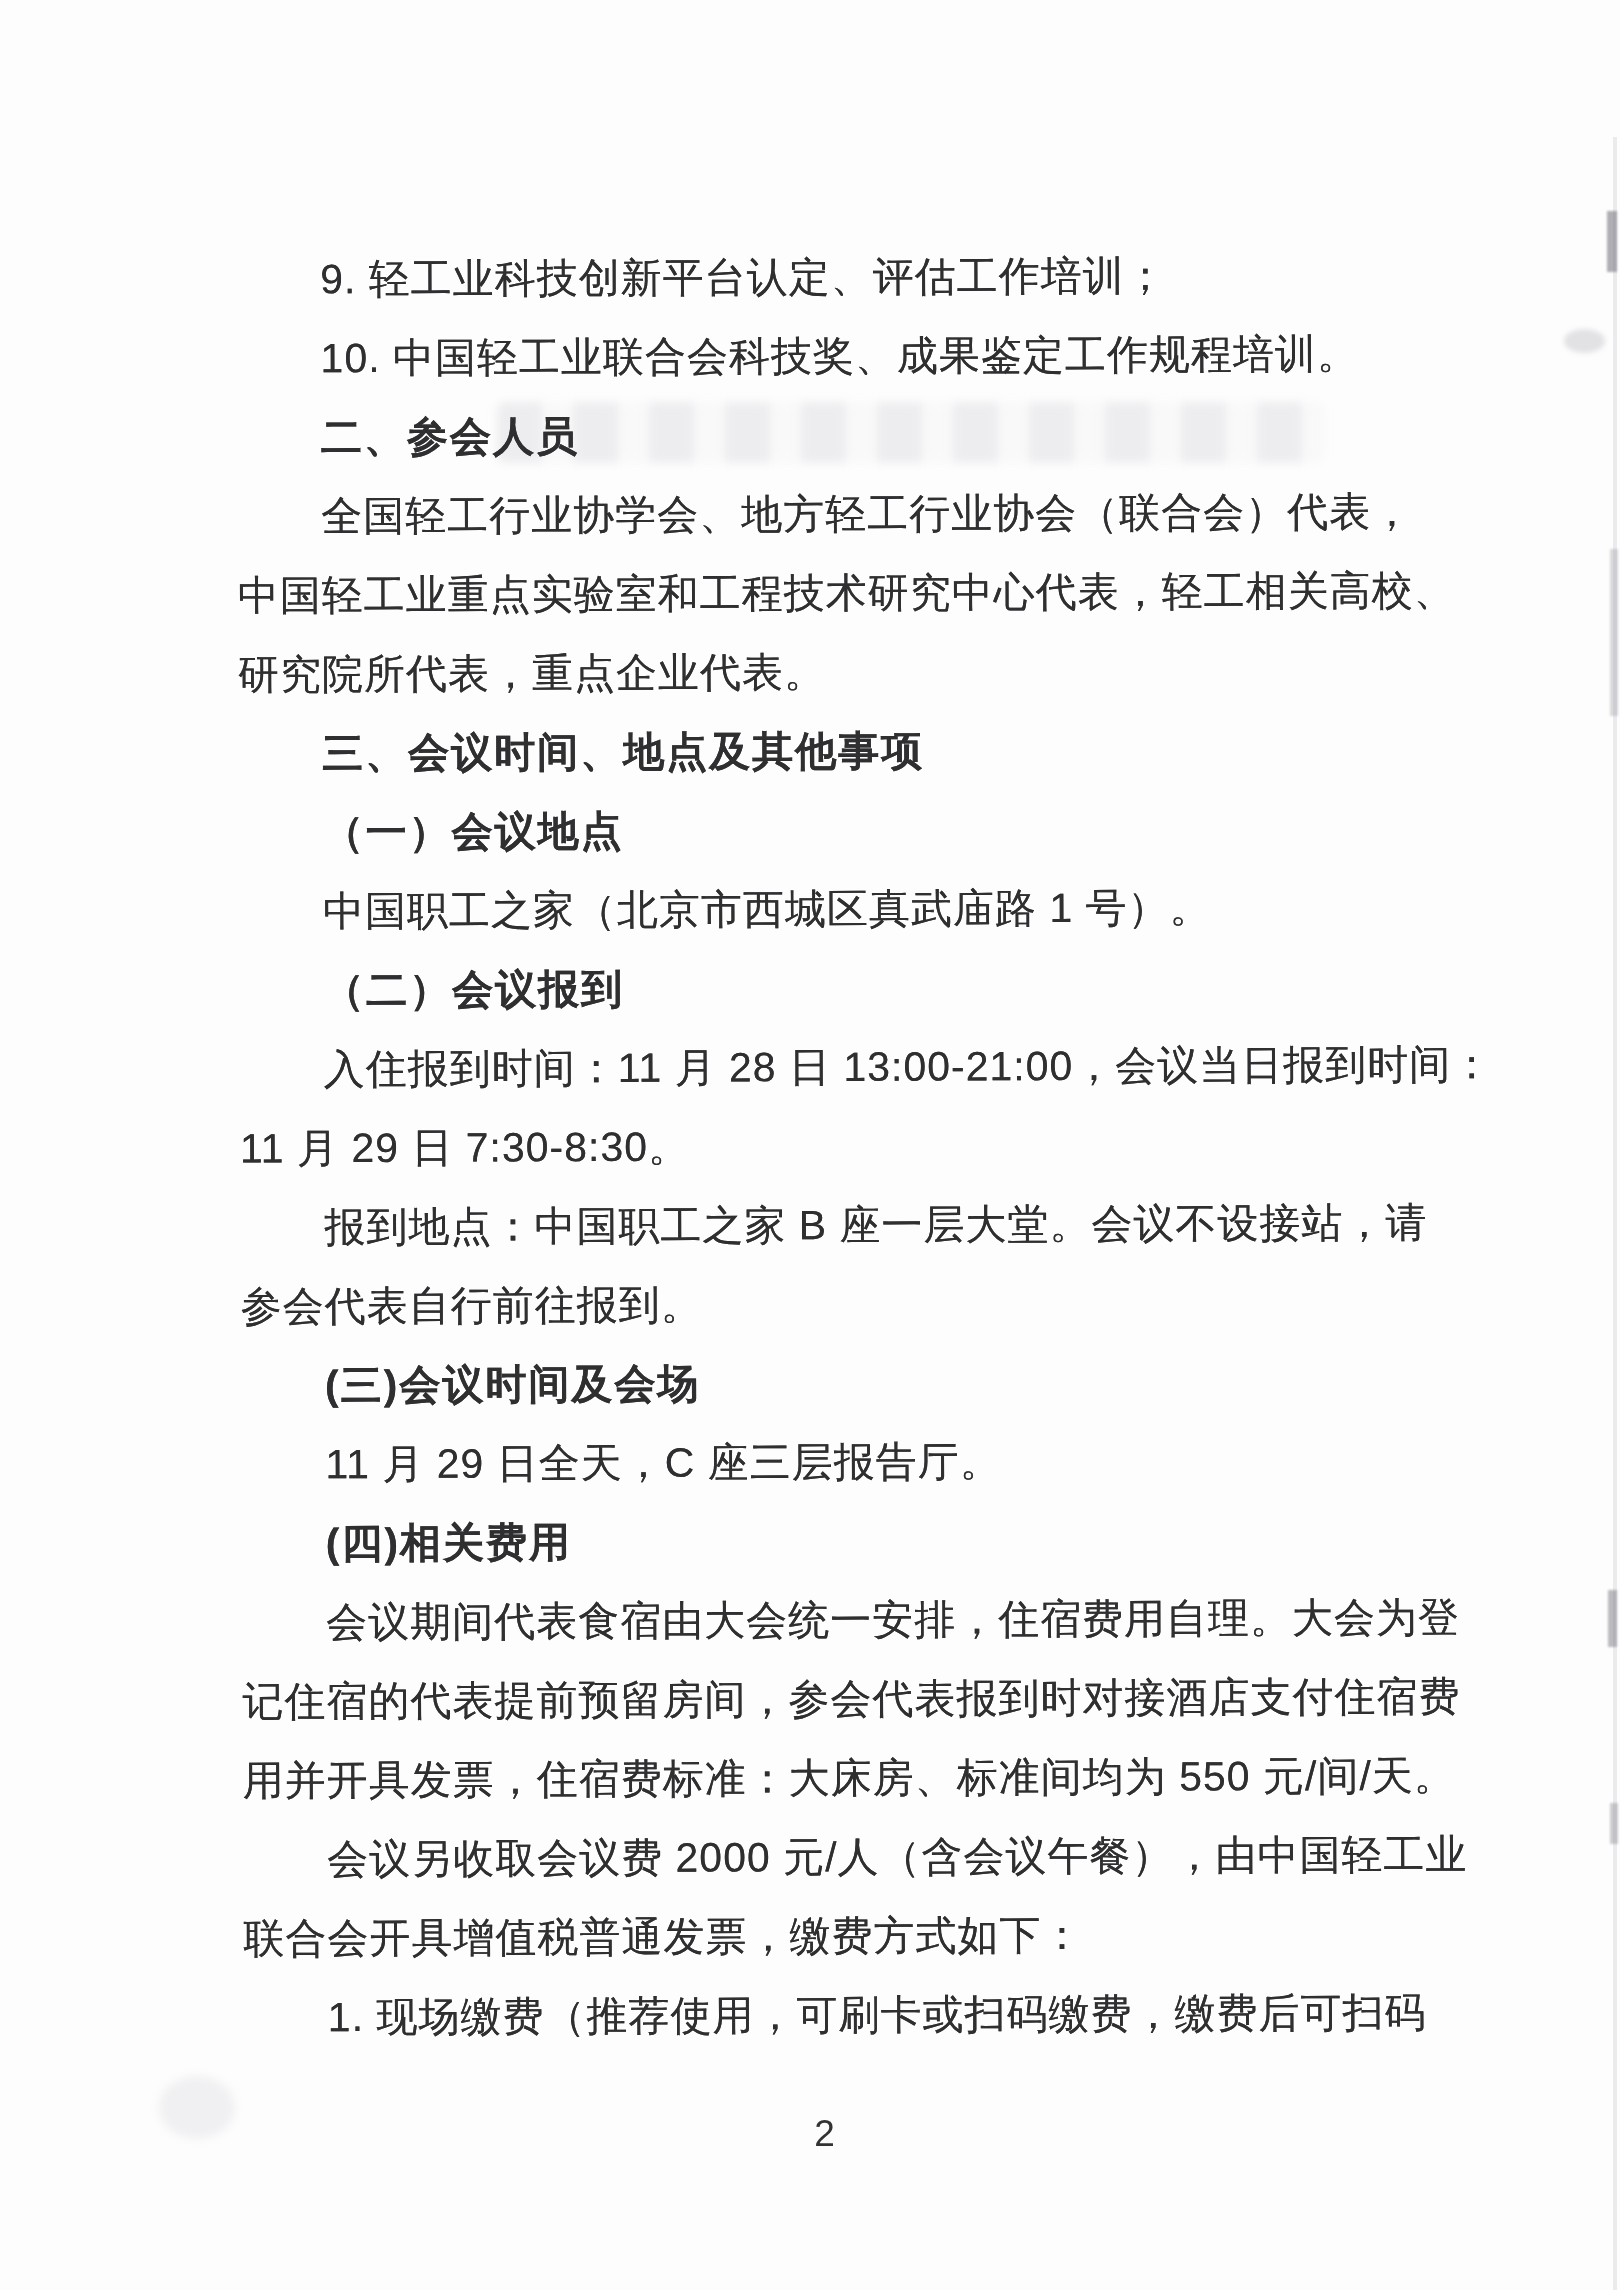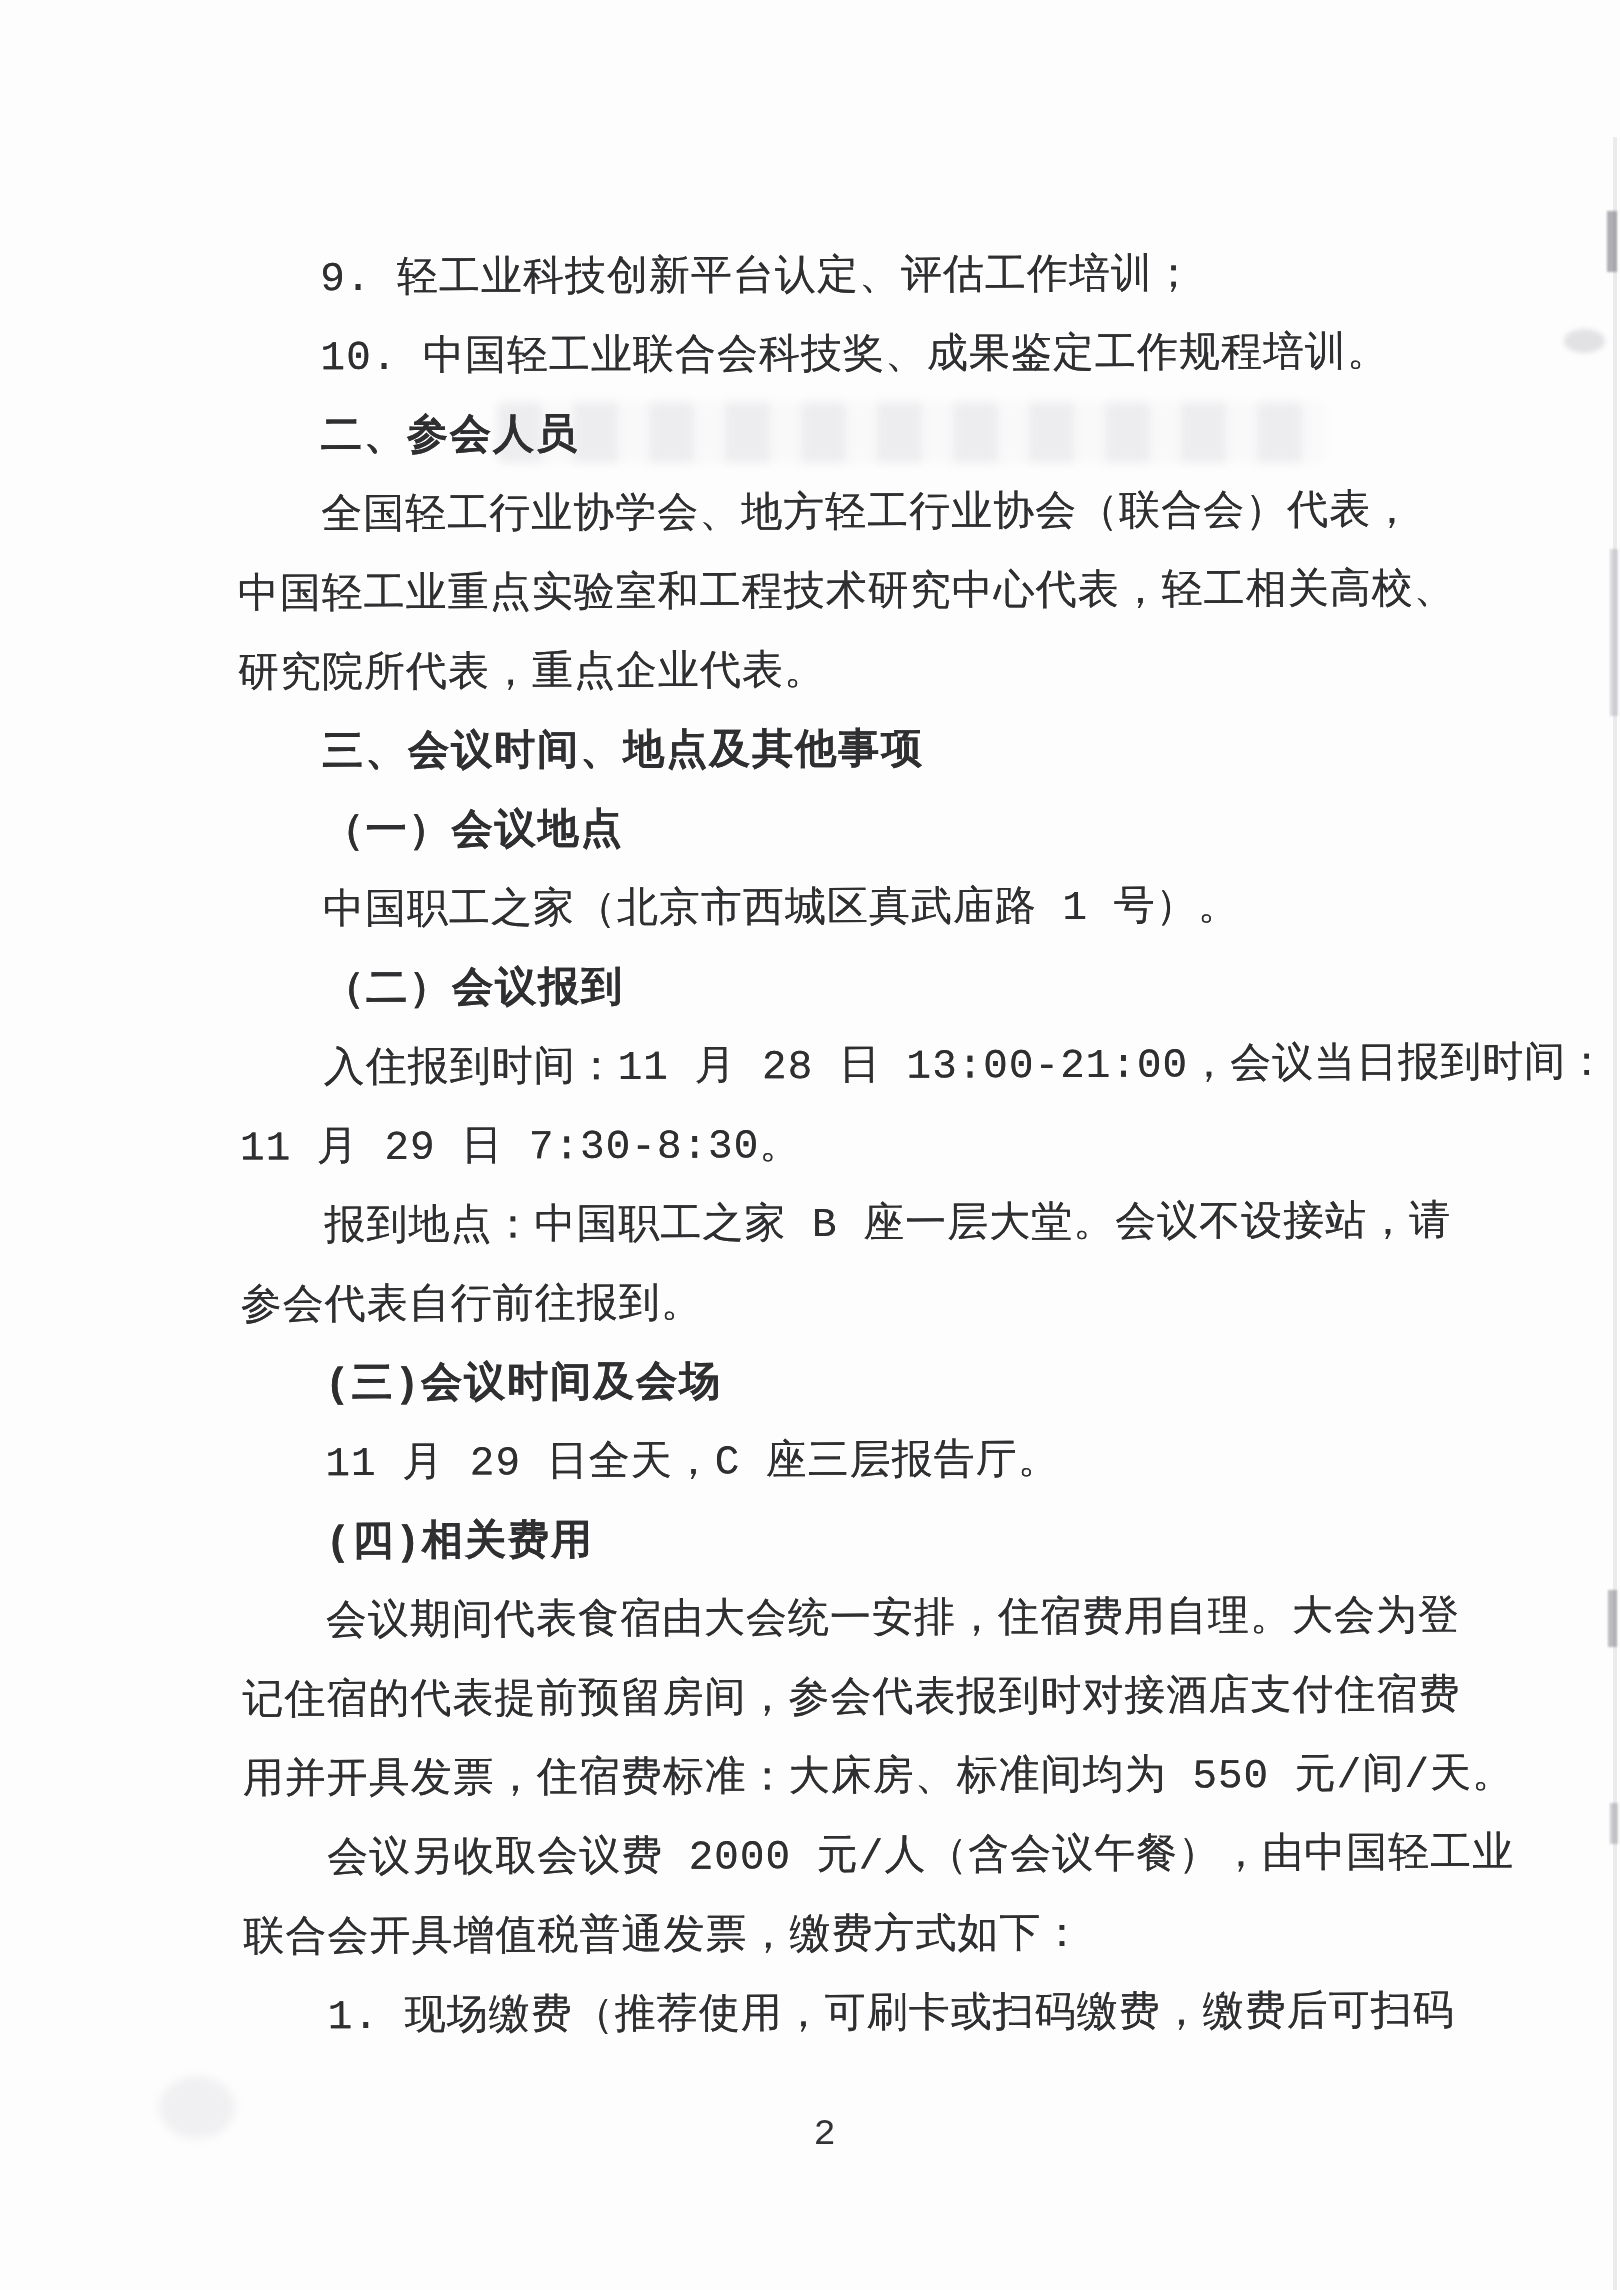--- a/index.html
+++ b/index.html
@@ -6,21 +6,21 @@
     margin: 0;
     padding: 0;
     background: #ffffff;
   }
   .page {
     position: relative;
     width: 1620px;
     height: 2291px;
     background: #fdfdfd;
     overflow: hidden;
-    font-family: Liberation Mono, monospace;
+    font-family: Liberation Sans, sans-serif;
   }
   
   .text-block {
     position: absolute;
     left: 240px;
     top: 238px;
     width: 1189px;
     transform: rotate(-0.25deg);
     transform-origin: 50% 50%;
   }

